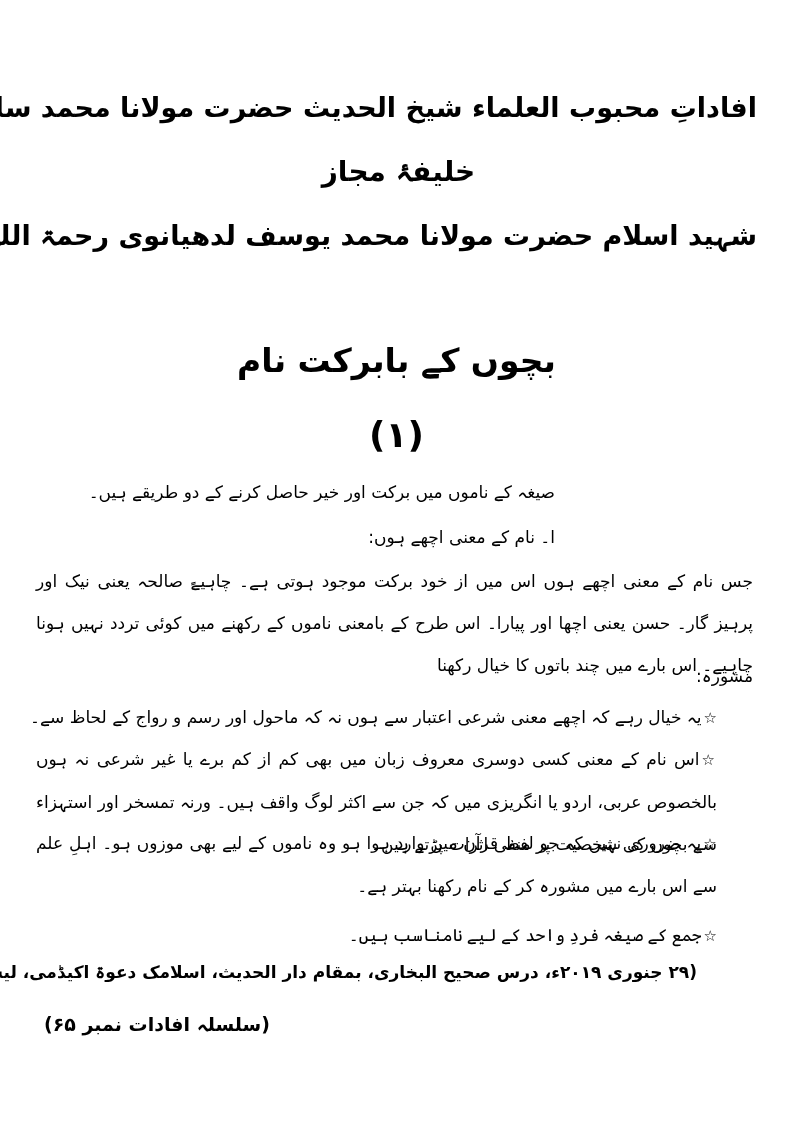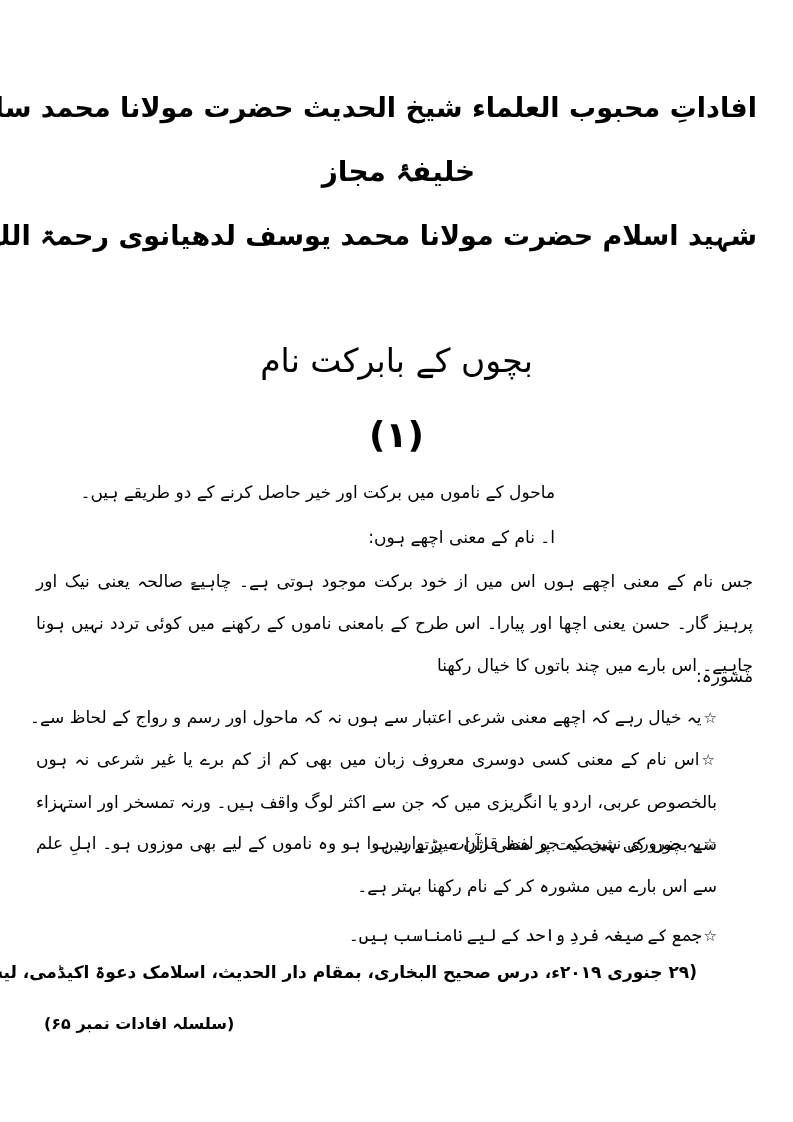--- a/index.html
+++ b/index.html
@@ -33,21 +33,21 @@
     .h1 { top: 86px; font-size: 27px; line-height: 44px; }
     .h2 { top: 150px; font-size: 28px; line-height: 44px; }
     .h3 { top: 214px; font-size: 27px; line-height: 44px; }
 
     .title {
       position: absolute;
       left: 0; right: 0;
       top: 336px;
       text-align: center;
       font-size: 33px;
-      font-weight: normal;
+      font-weight: bold;
       line-height: 50px;
     }
     .number {
       position: absolute;
       left: 0; right: 0;
       top: 410px;
       text-align: center;
       font-size: 36px;
       font-weight: bold;
       line-height: 50px;
@@ -91,39 +91,39 @@
       text-align: center;
       font-size: 17px;
       font-weight: bold;
       line-height: 28px;
       white-space: nowrap;
     }
     .series {
       position: absolute;
       top: 1010px;
       left: 44px;
-      font-size: 16px;
+      font-size: 19px;
       font-weight: bold;
       line-height: 28px;
       white-space: nowrap;
     }
   </style>
 </head>
 <body>
 
 <div class="page">
 
   <div class="header-line h1">افاداتِ محبوب العلماء شیخ الحدیث حضرت مولانا محمد سلیم دھورات عمت فیوضہم</div>
   <div class="header-line h2">خلیفۂ مجاز</div>
   <div class="header-line h3">شہید اسلام حضرت مولانا محمد یوسف لدھیانوی رحمۃ اللہ علیہ</div>
 
   <div class="title">بچوں کے بابرکت نام</div>
   <div class="number">(۱)</div>
 
-  <div class="para l-intro">ماحول کے ناموں میں برکت اور خیر حاصل کرنے کے دو طریقے ہیں۔</div>
+  <div class="para l-intro">صیغہ کے ناموں میں برکت اور خیر حاصل کرنے کے دو طریقے ہیں۔</div>
   <div class="para l-point1">ا۔ نام کے معنی اچھے ہوں:</div>
 
   <div class="body-block block1">جس نام کے معنی اچھے ہوں اس میں از خود برکت موجود ہوتی ہے۔ چاہیےً صالحہ یعنی نیک اور پرہیز گار۔ حسن یعنی اچھا اور پیارا۔ اس طرح کے بامعنی ناموں کے رکھنے میں کوئی تردد نہیں ہونا چاہیے۔ اس بارے میں چند باتوں کا خیال رکھنا</div>
   <div class="para l-chahiye">مشورہ:</div>
 
   <div class="para l-star1">
     <span class="star">☆</span><span>یہ خیال رہے کہ اچھے معنی شرعی اعتبار سے ہوں نہ کہ ماحول اور رسم و رواج کے لحاظ سے۔</span>
   </div>
 
   <div class="body-block block3">

